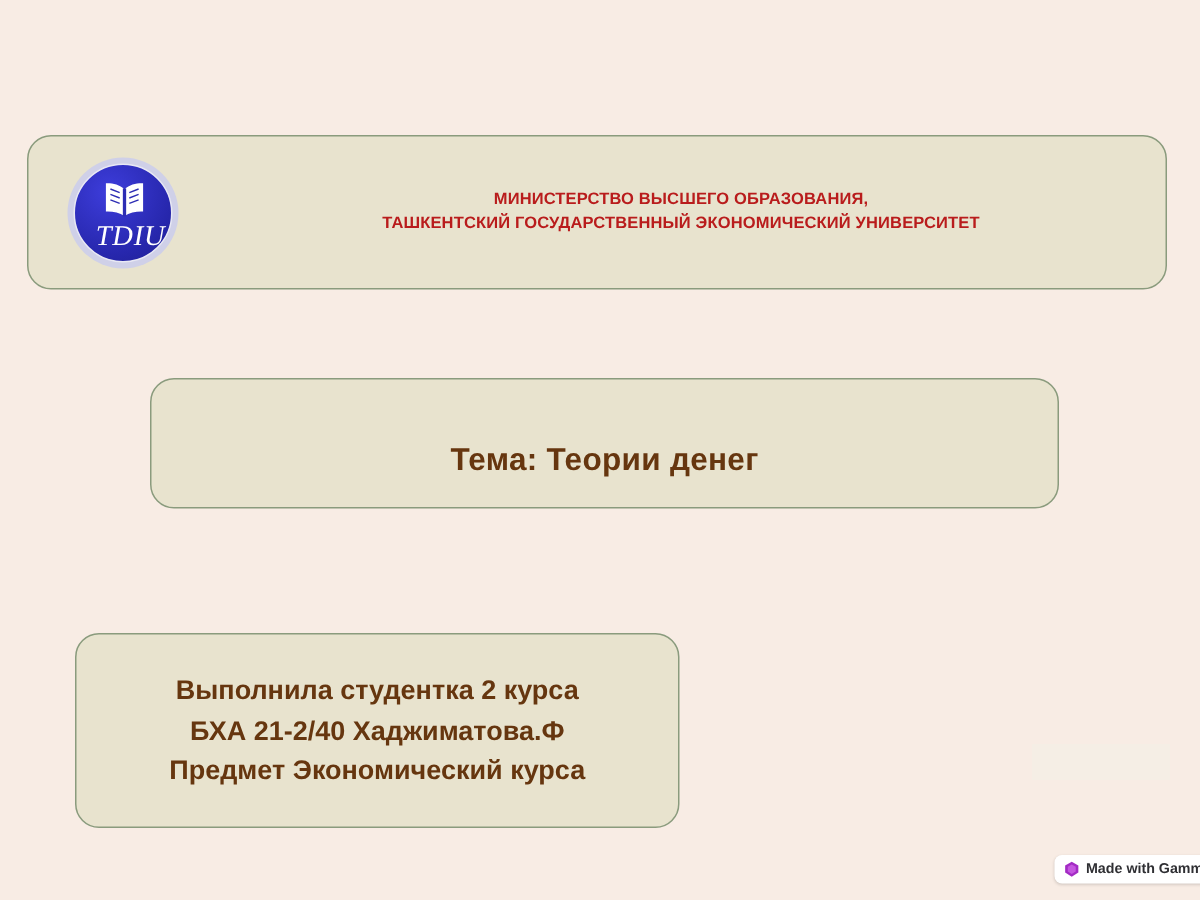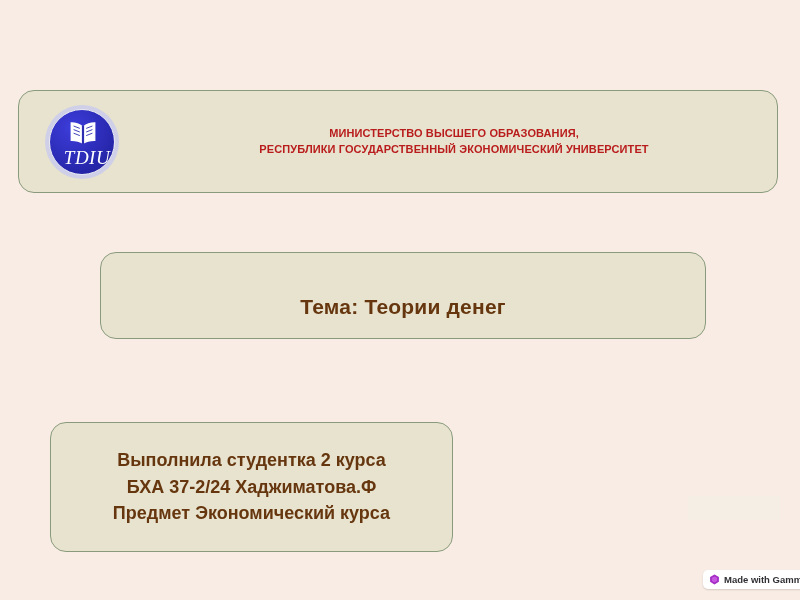--- a/index.html
+++ b/index.html
@@ -211,32 +211,32 @@
           <rect x="17.9" y="4.6" width="2.2" height="18.6" fill="#2d2db4"></rect>
           <path d="M9.6 5.0 L15.8 7.4 M9.6 8.6 L15.8 11.0 M9.6 12.2 L15.8 14.6" stroke="#2d2db4" stroke-width="0.9" fill="none"></path>
           <path d="M28.4 5.0 L22.2 7.4 M28.4 8.6 L22.2 11.0 M28.4 12.2 L22.2 14.6" stroke="#2d2db4" stroke-width="0.9" fill="none"></path>
         </svg>
         <div class="logo-text">TDIU</div>
       </div>
     </div>
 
     <div id="header-text">
       <div class="hline">МИНИСТЕРСТВО ВЫСШЕГО ОБРАЗОВАНИЯ,</div>
-      <div class="hline">РЕСПУБЛИКИ ГОСУДАРСТВЕННЫЙ ЭКОНОМИЧЕСКИЙ УНИВЕРСИТЕТ</div>
+      <div class="hline">ТАШКЕНТСКИЙ ГОСУДАРСТВЕННЫЙ ЭКОНОМИЧЕСКИЙ УНИВЕРСИТЕТ</div>
     </div>
 
   </div>
 
   <div class="card" id="title-card">
     <div id="title-text">Тема: Теории денег</div>
   </div>
 
   <div class="card" id="author-card">
     <div class="aline">Выполнила студентка 2 курса</div>
-    <div class="aline">БХА 37-2/24 Хаджиматова.Ф</div>
+    <div class="aline">БХА 21-2/40 Хаджиматова.Ф</div>
     <div class="aline">Предмет Экономический курса</div>
   </div>
 
   <div id="gamma-badge">
     <svg width="11" height="11" viewBox="0 0 12 12">
       <path d="M6 0.6 L10.8 3.2 L10.8 8.4 L6 11.4 L1.2 8.4 L1.2 3.2 Z" fill="#a32bc4"></path>
       <path d="M6 2.6 L8.9 4.2 L8.9 7.6 L6 9.4 L3.1 7.6 L3.1 4.2 Z" fill="#c556e0"></path>
     </svg>
     <span class="glabel">Made with Gamma</span>
   </div>

